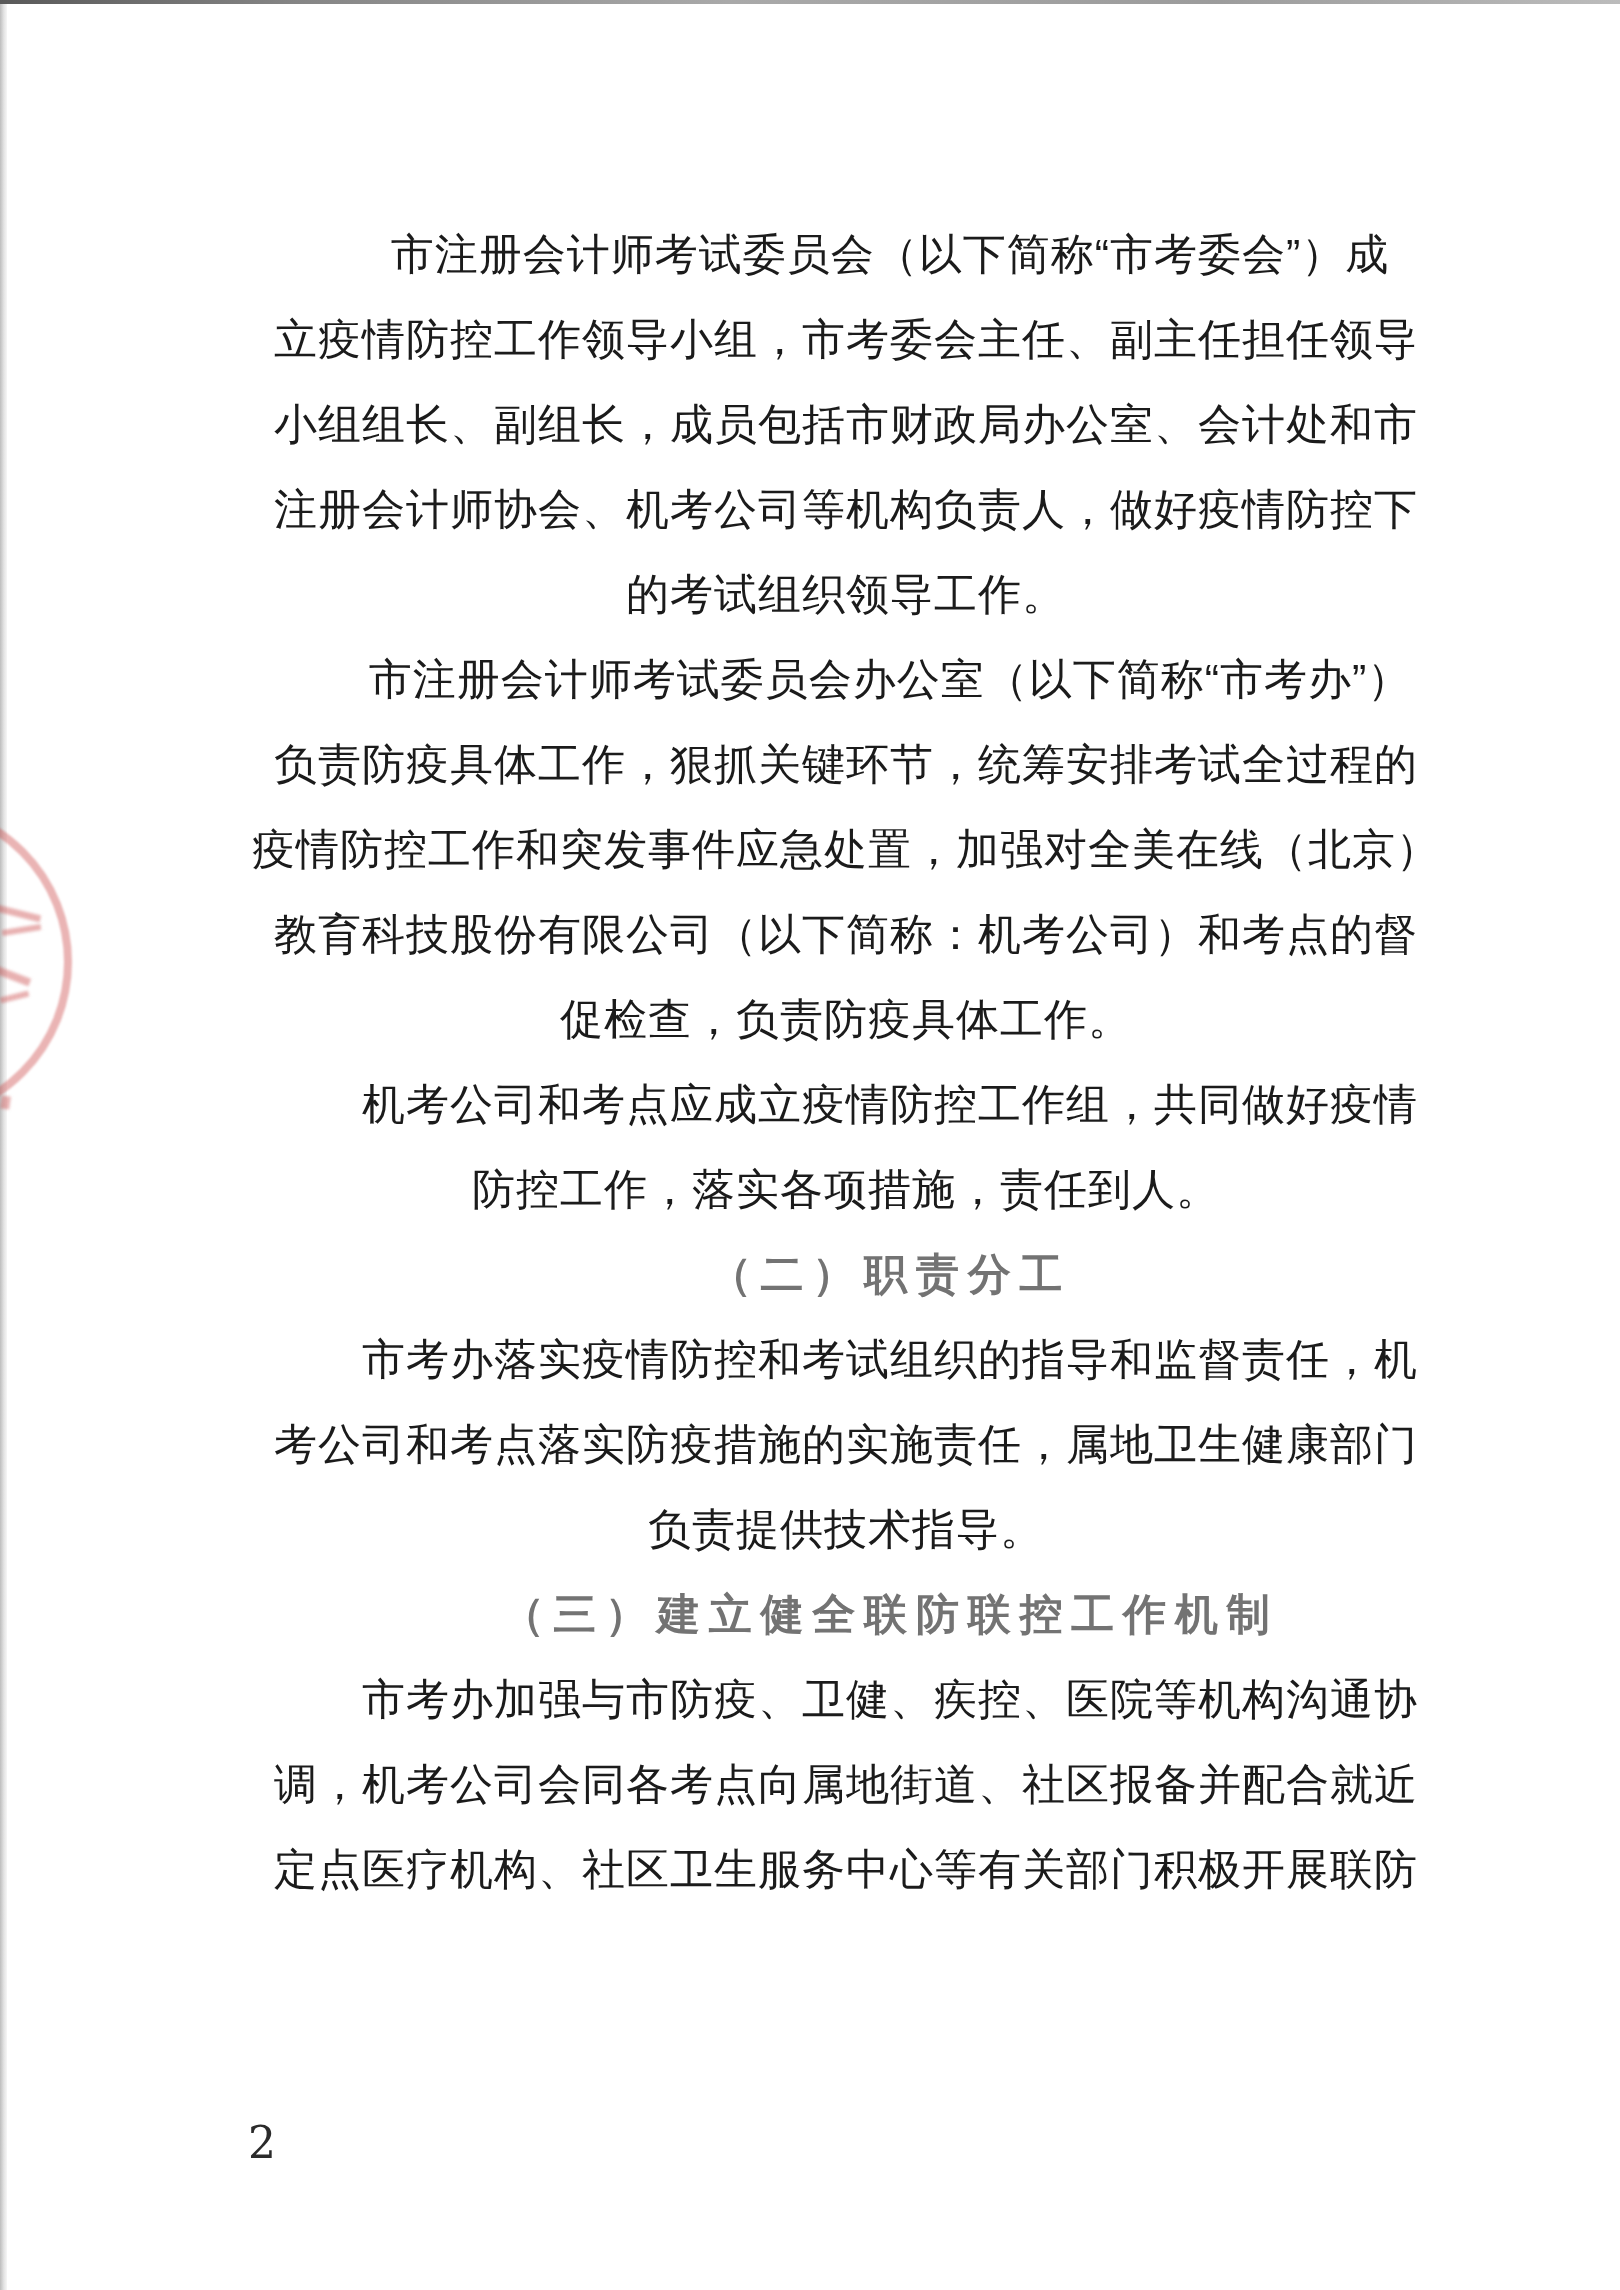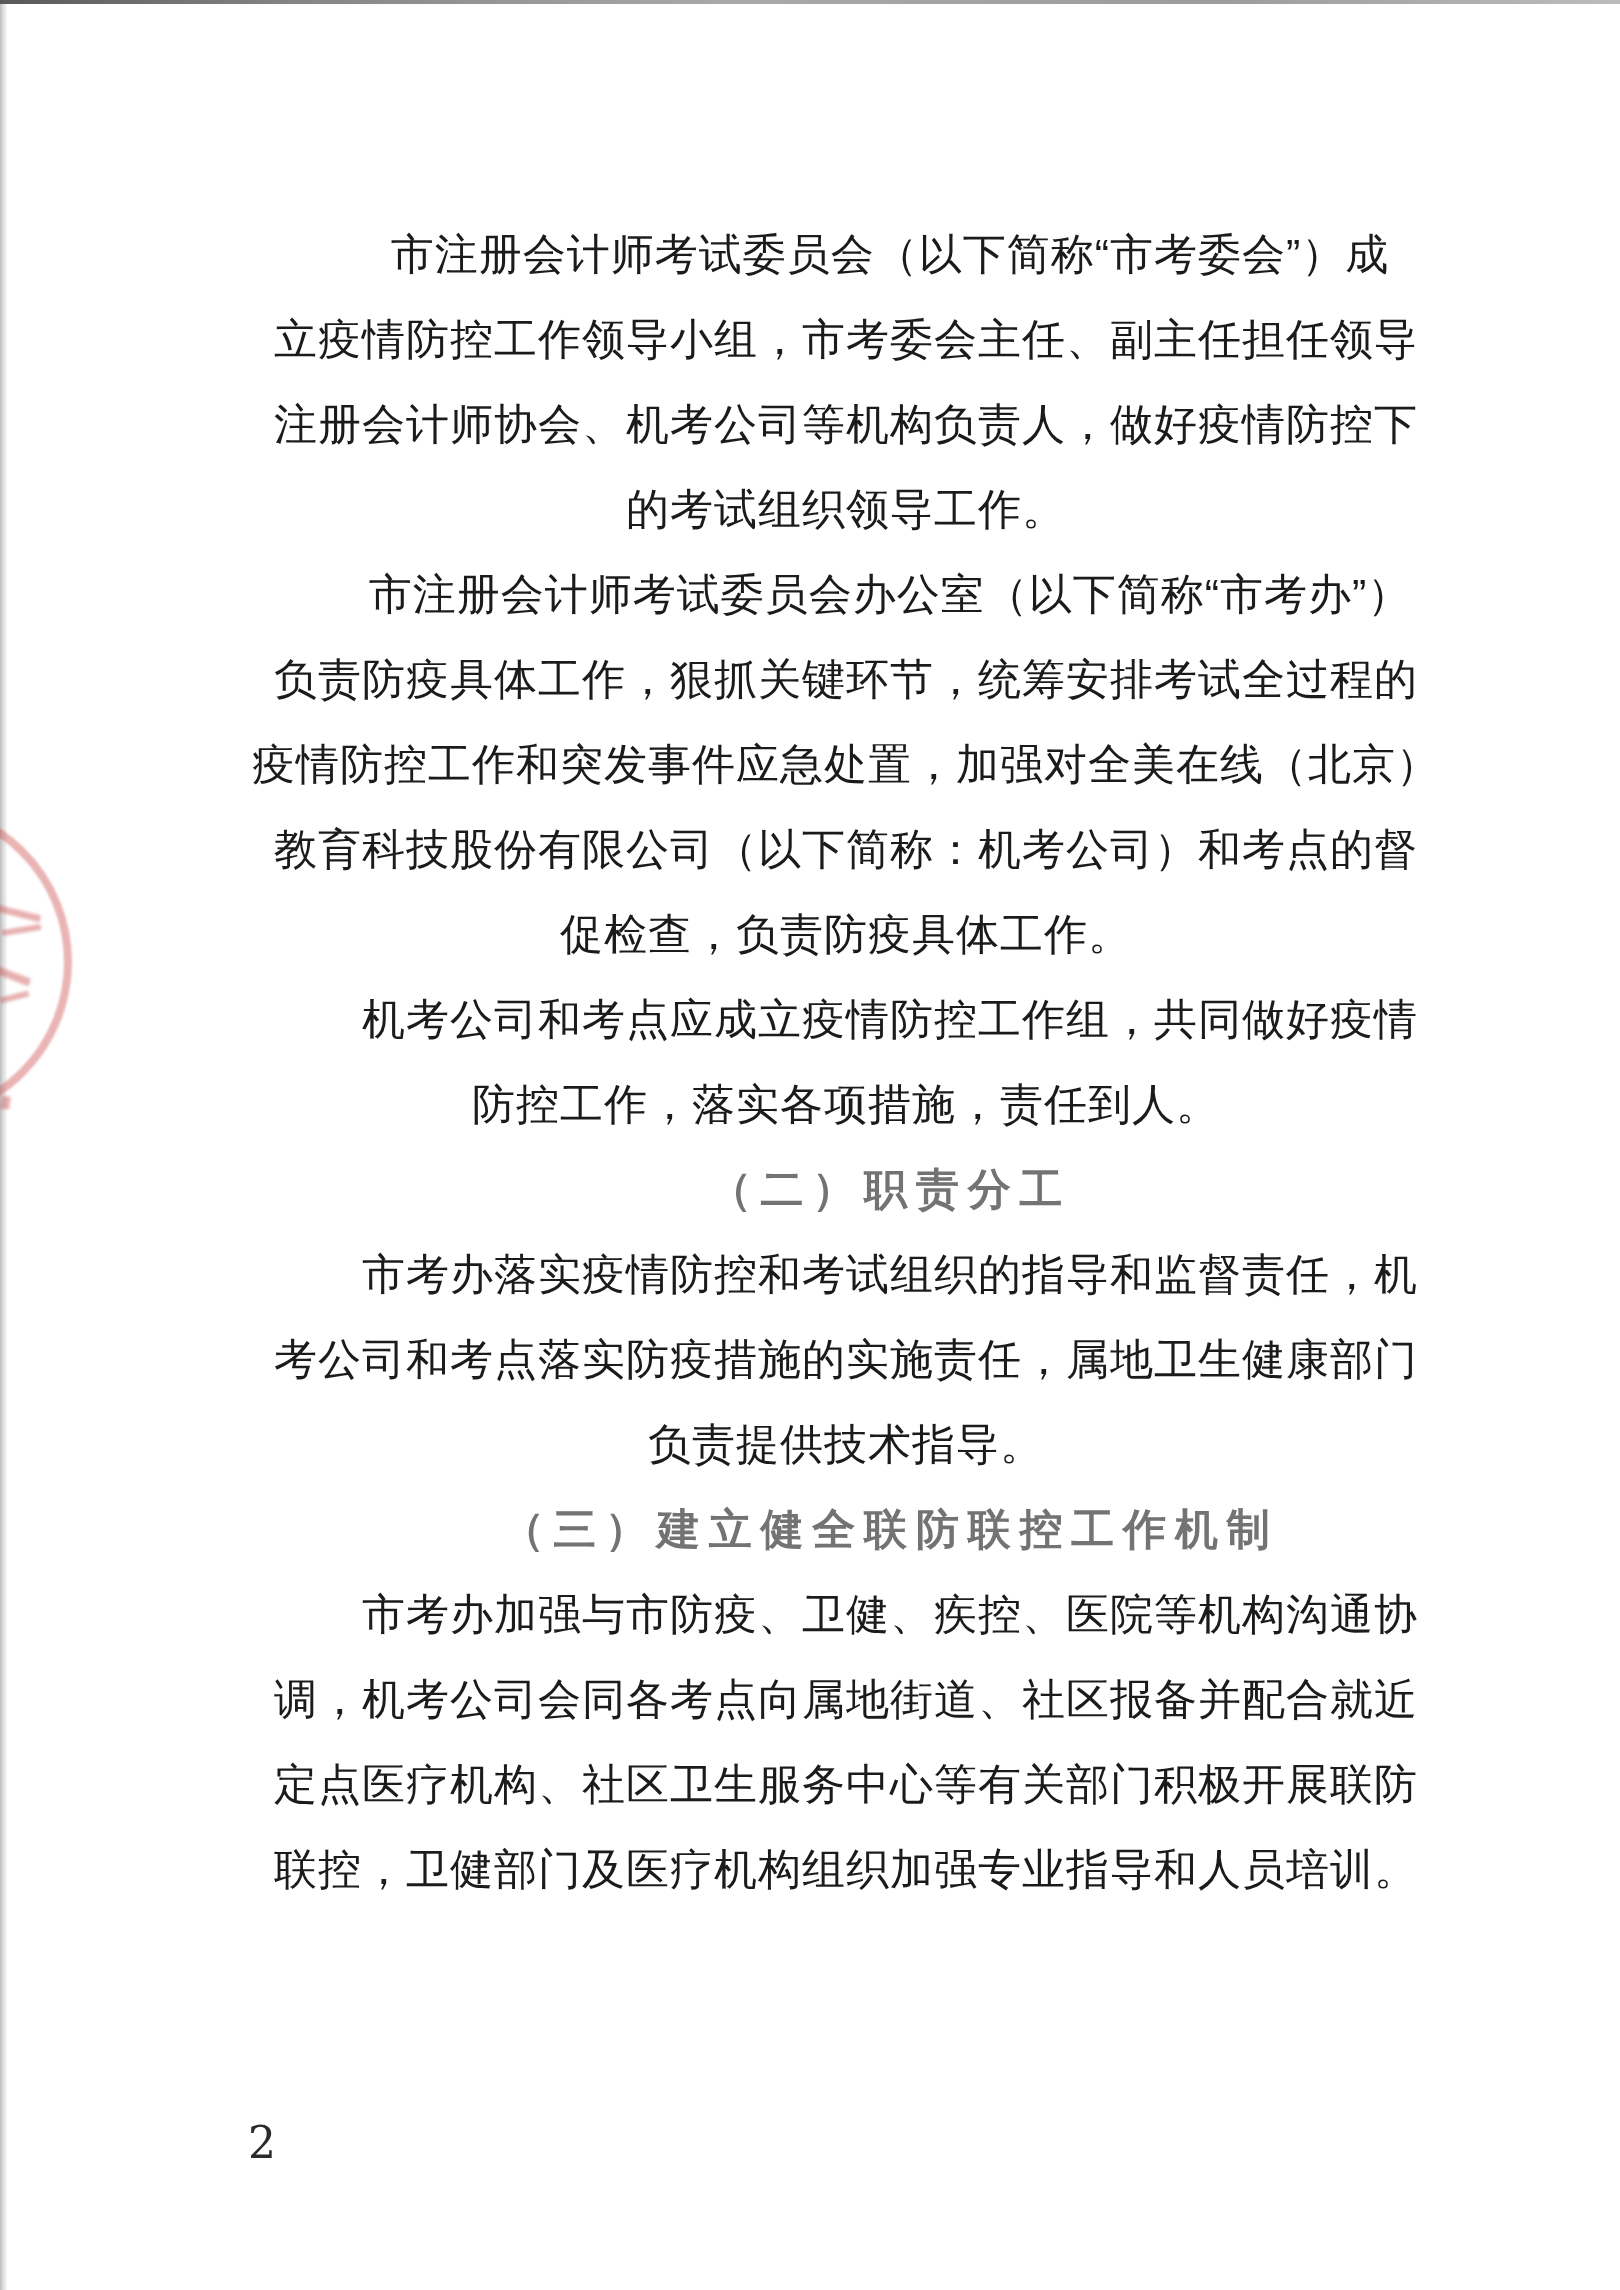--- a/index.html
+++ b/index.html
@@ -75,36 +75,36 @@
   <div class="stamp-circle"></div>
   <div class="stamp-mark m1"></div>
   <div class="stamp-mark m2"></div>
   <div class="stamp-mark m3"></div>
   <div class="stamp-mark m4"></div>
   <div class="stamp-mark m5"></div>
 
   <div class="doc-body">
     <div class="line body indent">市注册会计师考试委员会（以下简称“市考委会”）成</div>
     <div class="line body">立疫情防控工作领导小组，市考委会主任、副主任担任领导</div>
+    <div class="line body">小组组长、副组长，成员包括市财政局办公室、会计处和市</div>
     <div class="line body">注册会计师协会、机考公司等机构负责人，做好疫情防控下</div>
     <div class="line body">的考试组织领导工作。</div>
     <div class="line body indent">市注册会计师考试委员会办公室（以下简称“市考办”）</div>
     <div class="line body">负责防疫具体工作，狠抓关键环节，统筹安排考试全过程的</div>
     <div class="line body">疫情防控工作和突发事件应急处置，加强对全美在线（北京）</div>
     <div class="line body">教育科技股份有限公司（以下简称：机考公司）和考点的督</div>
     <div class="line body">促检查，负责防疫具体工作。</div>
     <div class="line body indent">机考公司和考点应成立疫情防控工作组，共同做好疫情</div>
     <div class="line body">防控工作，落实各项措施，责任到人。</div>
     <div class="line kai indent">（二）职责分工</div>
     <div class="line body indent">市考办落实疫情防控和考试组织的指导和监督责任，机</div>
     <div class="line body">考公司和考点落实防疫措施的实施责任，属地卫生健康部门</div>
     <div class="line body">负责提供技术指导。</div>
     <div class="line kai indent">（三）建立健全联防联控工作机制</div>
     <div class="line body indent">市考办加强与市防疫、卫健、疾控、医院等机构沟通协</div>
     <div class="line body">调，机考公司会同各考点向属地街道、社区报备并配合就近</div>
     <div class="line body">定点医疗机构、社区卫生服务中心等有关部门积极开展联防</div>
-    <div class="line body">联控，卫健部门及医疗机构组织加强专业指导和人员培训。</div>
   </div>
 
   <div class="page-number">2</div>
 
 </div>
 
 
 </body></html>

